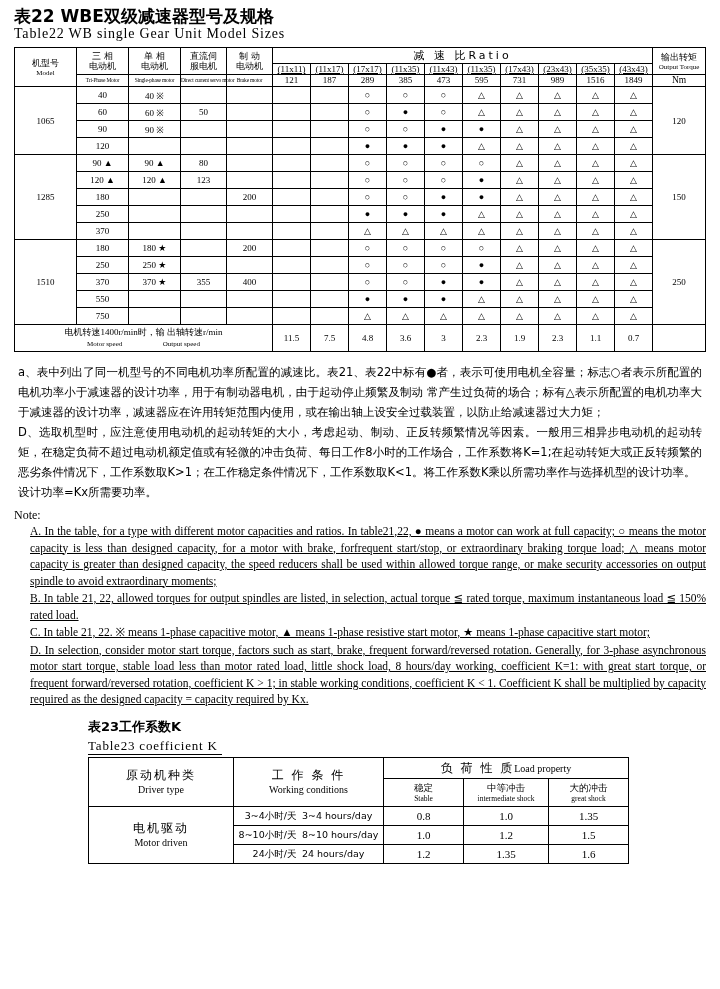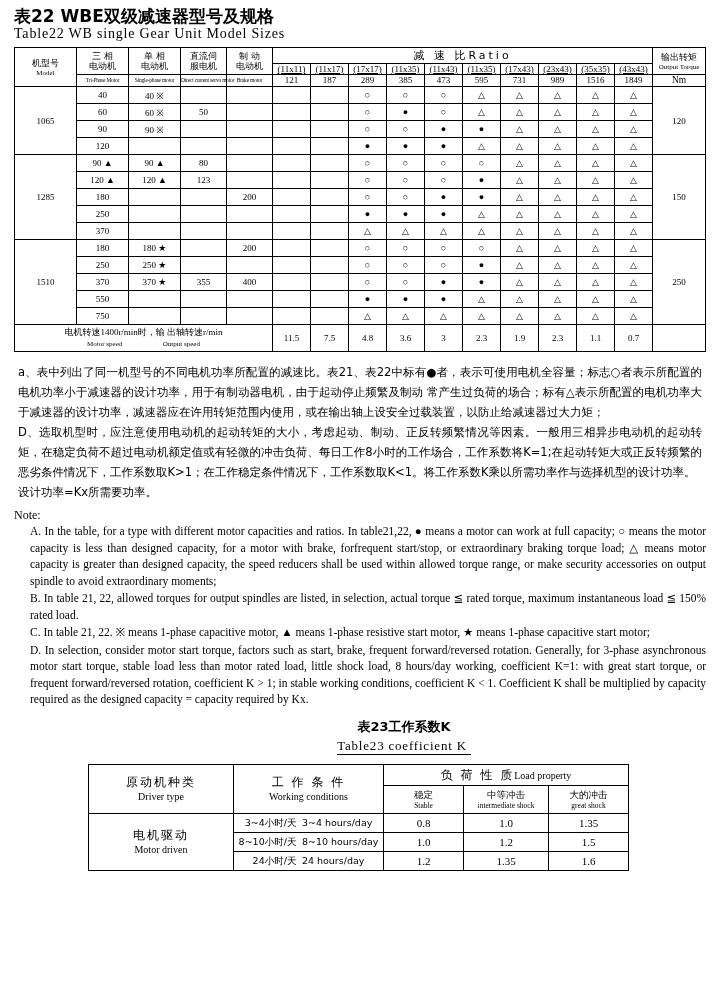--- a/index.html
+++ b/index.html
@@ -146,27 +146,26 @@
     font-family: "Liberation Serif", serif;
     font-size: 12px;
   }
   .notes-en {
     margin: 0 14px 0 16px;
     font-family: "Liberation Serif", serif;
     font-size: 11.5px;
     line-height: 16.5px;
     text-align: justify;
   }
-  .notes-en p { margin: 0 0 1px 0; }
+  .notes-en p { margin: 0 0 1px 0; text-decoration: underline; }
   .ind { padding-left: 14px; }
 
   
   .t23-title {
-    margin: 10px 0 9px 88px;
-    text-align: center;
+    margin: 10px 0 2px 88px;
   }
   .t23-title .cn {
     font-family: "DejaVu Sans", sans-serif;
     font-weight: bold;
     font-size: 13px;
   }
   .t23-title .en {
     font-family: "Liberation Serif", serif;
     font-size: 13px;
     letter-spacing: 0.8px;

